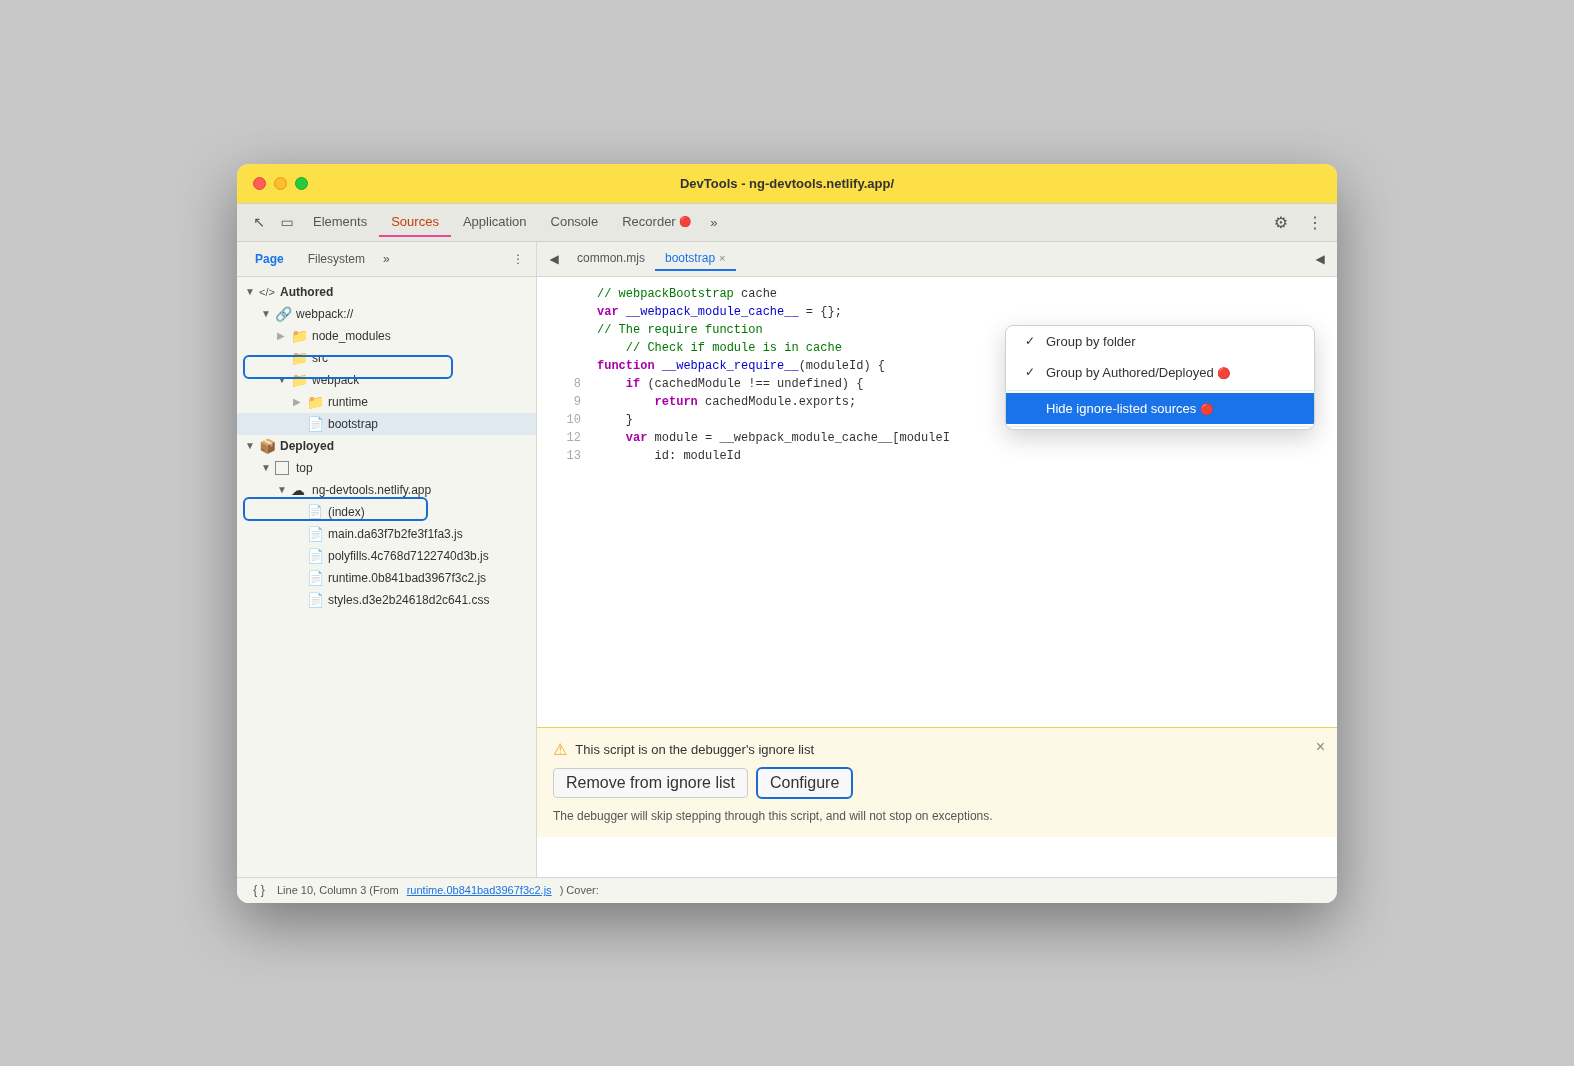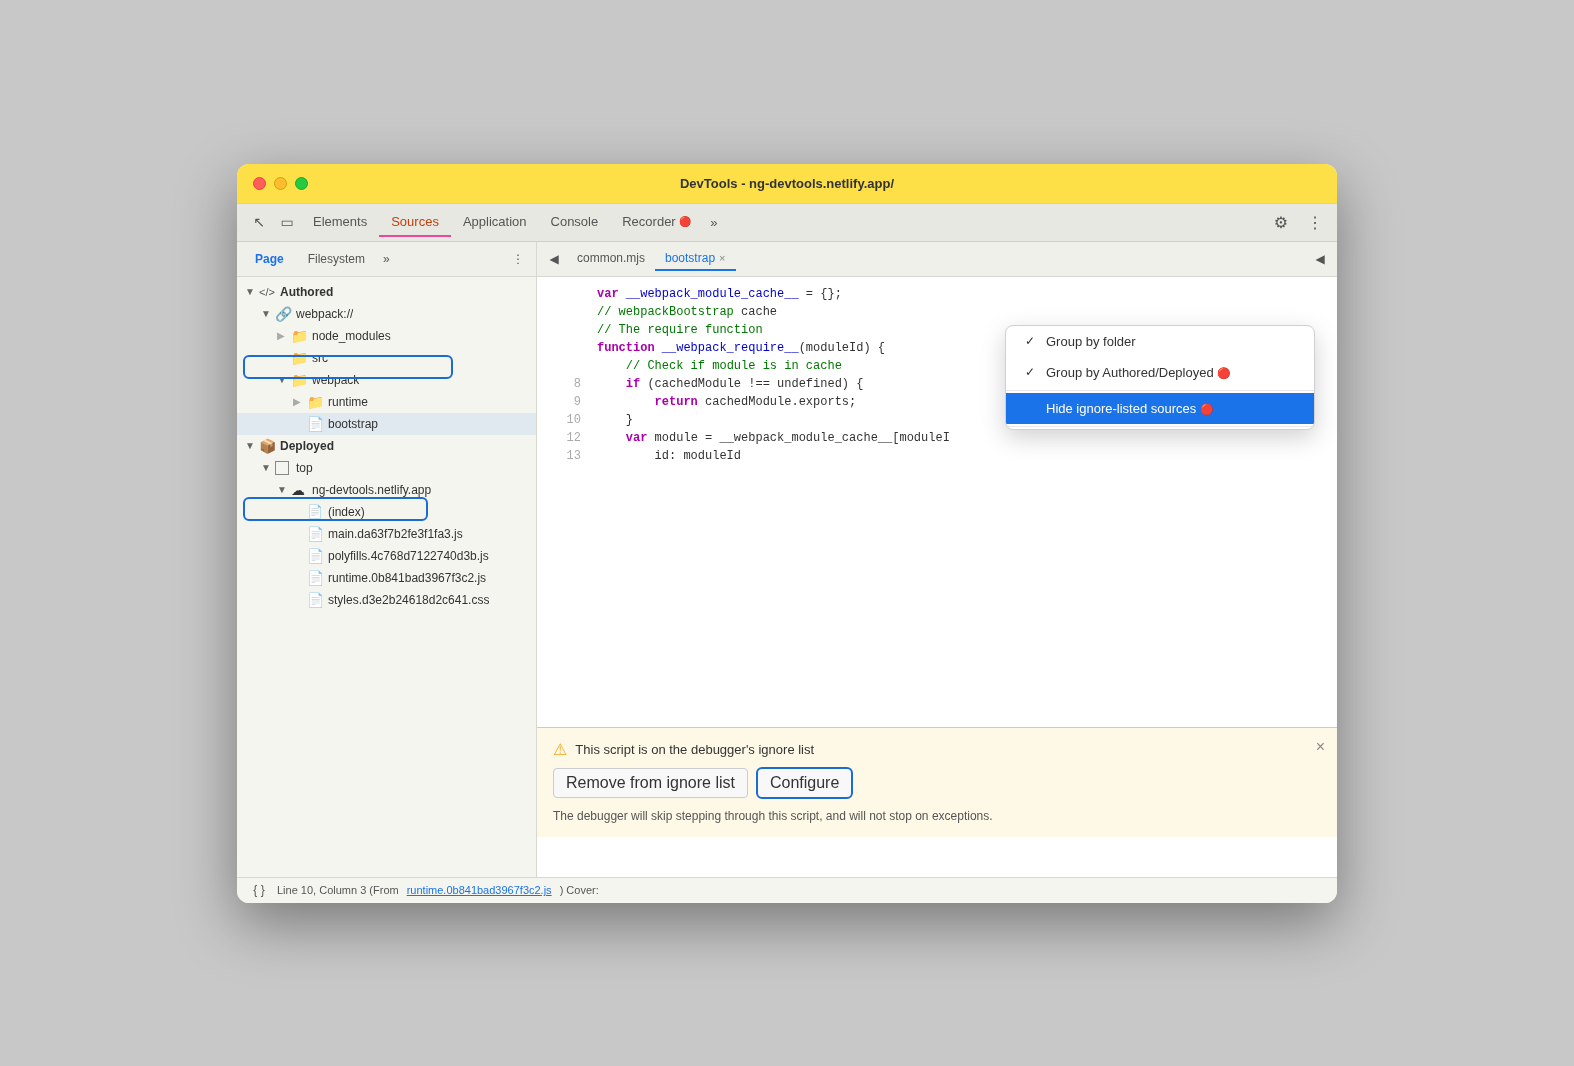--- a/index.html
+++ b/index.html
@@ -592,41 +592,41 @@
         <span class="tree-label">styles.d3e2b24618d2c641.css</span>
       </div>
 
     </div>
 
     <div class="code-panel">
 
       <div class="code-area">
         <div class="code-line">
           <span class="line-num"></span>
+          <span class="code-content"><span class="cm">// webpackBootstrap</span><span class="var"> cache</span></span>
+        </div>
+        <div class="code-line">
+          <span class="line-num"></span>
           <span class="code-content"><span class="kw">var</span> <span class="fn">__webpack_module_cache__</span> = {};</span>
-        </div>
-        <div class="code-line">
-          <span class="line-num"></span>
-          <span class="code-content"><span class="cm">// webpackBootstrap</span><span class="var"> cache</span></span>
         </div>
         <div class="code-line">
           <span class="line-num"></span>
           <span class="code-content"></span>
         </div>
         <div class="code-line">
           <span class="line-num"></span>
           <span class="code-content"><span class="cm">// The require function</span></span>
         </div>
         <div class="code-line">
           <span class="line-num"></span>
+          <span class="code-content">    <span class="cm">// Check if module is in cache</span></span>
+        </div>
+        <div class="code-line">
+          <span class="line-num"></span>
           <span class="code-content"><span class="kw">function</span> <span class="fn">__webpack_require__</span>(moduleId) {</span>
-        </div>
-        <div class="code-line">
-          <span class="line-num"></span>
-          <span class="code-content">    <span class="cm">// Check if module is in cache</span></span>
         </div>
         <div class="code-line">
           <span class="line-num">8</span>
           <span class="code-content">    <span class="kw">if</span> (cachedModule !== undefined) {</span>
         </div>
         <div class="code-line">
           <span class="line-num">9</span>
           <span class="code-content">        <span class="kw">return</span> cachedModule.exports;</span>
         </div>
         <div class="code-line">

